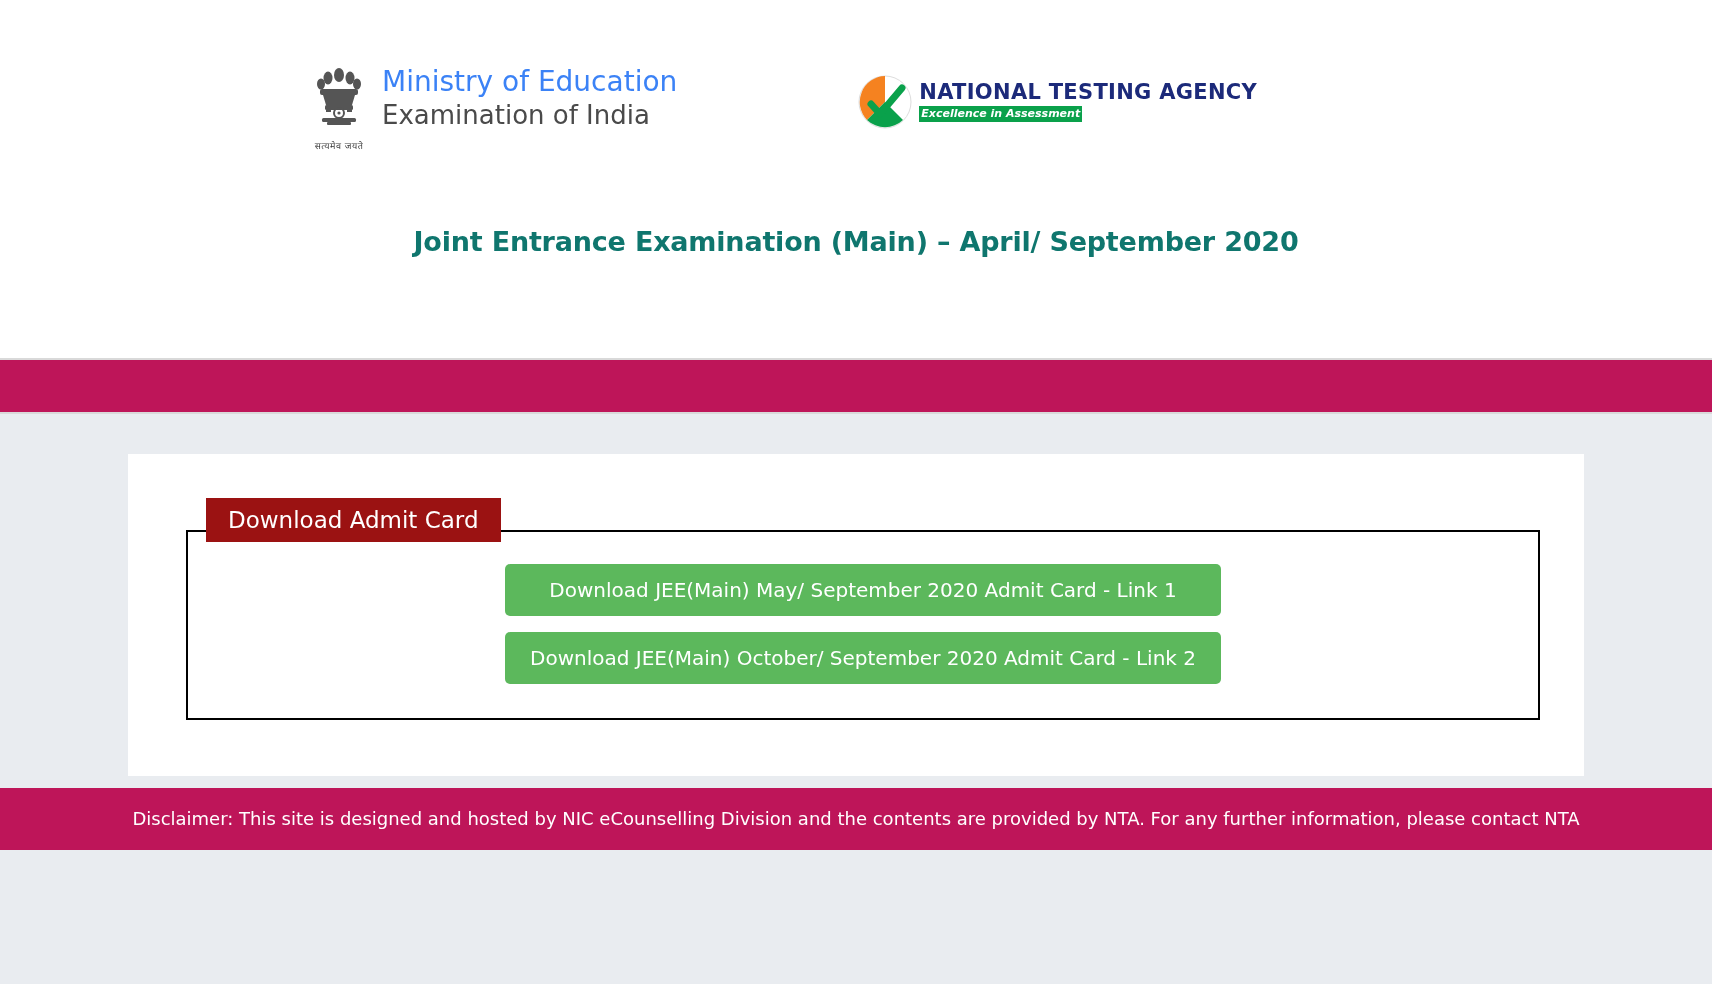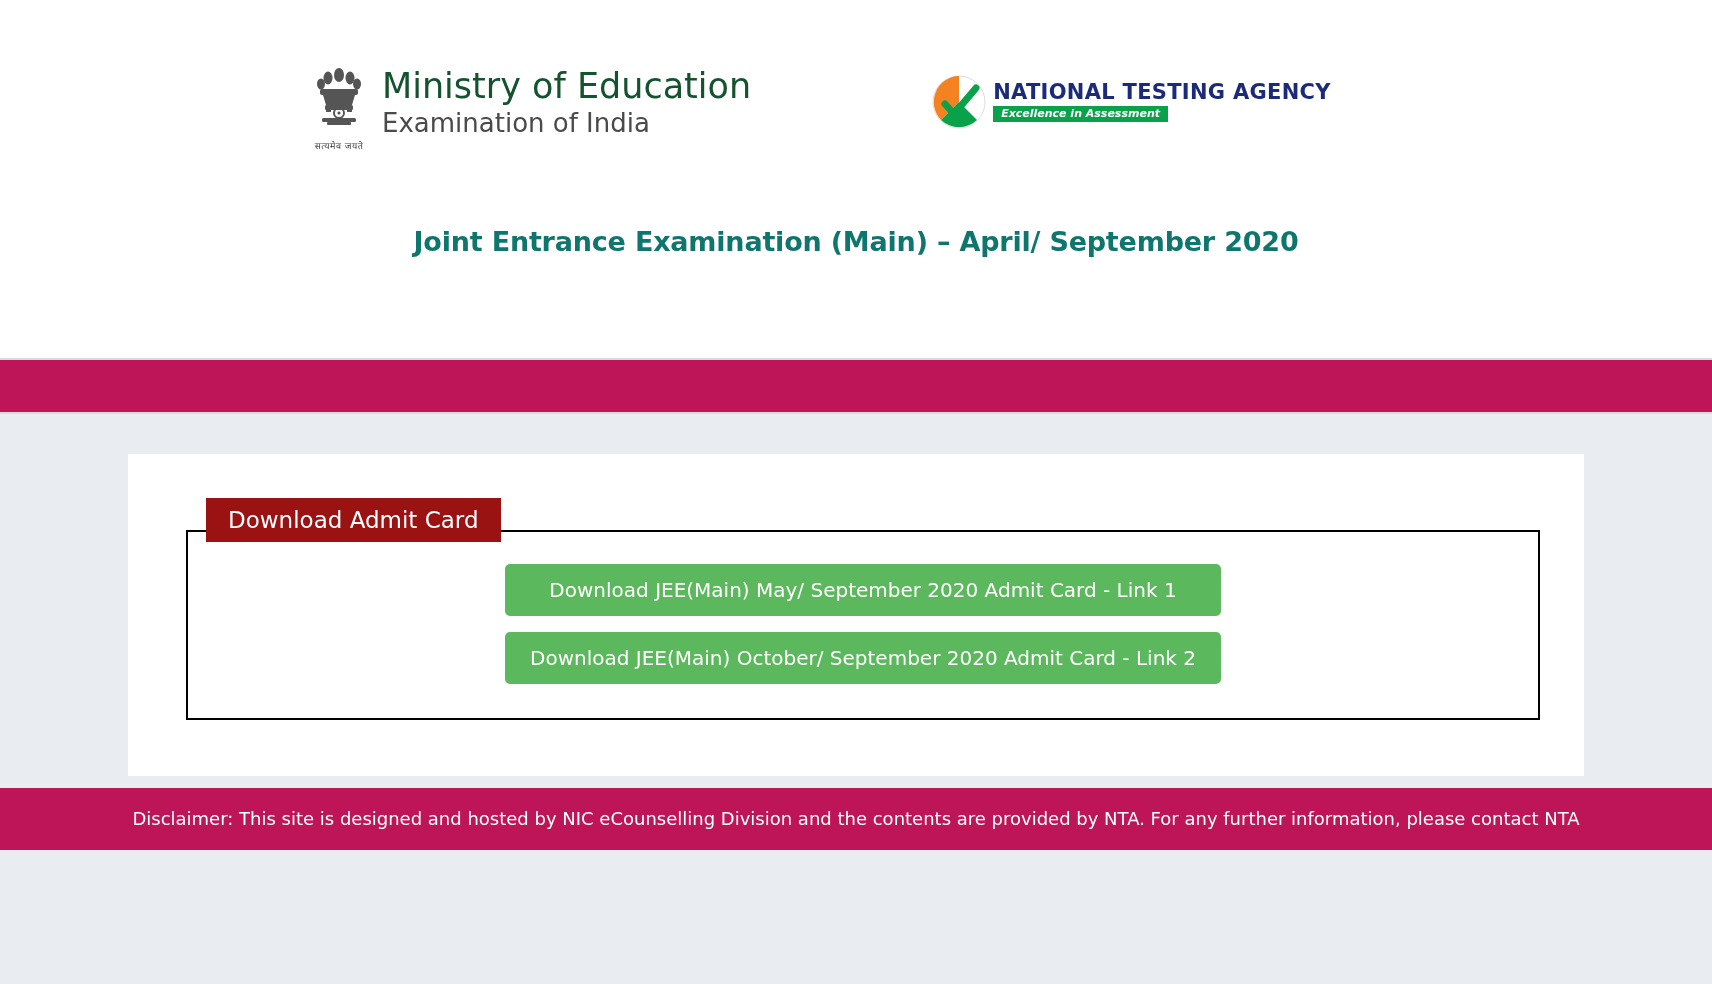--- a/index.html
+++ b/index.html
@@ -49,22 +49,22 @@
     letter-spacing: 0.5px;
     white-space: nowrap;
   }
   .moe-text {
     display: flex;
     flex-direction: column;
     justify-content: flex-start;
     padding-top: 4px;
   }
   .moe-line1 {
-    font-size: 35px;
-    color: #14532d;
+    font-size: 28px;
+    color: #3b82f6;
     line-height: 1.15;
     letter-spacing: 0px;
   }
   .moe-line2 {
     font-size: 26px;
     color: #4a4a4a;
     line-height: 1.2;
     margin-top: 2px;
   }
 
@@ -92,21 +92,21 @@
     color: #1c2a7a;
     letter-spacing: 0.3px;
     line-height: 1;
   }
   .nta-sub {
     background: #0aa14b;
     color: #ffffff;
     font-size: 11px;
     font-style: italic;
     font-weight: bold;
-    padding: 2px 8px;
+    padding: 2px 2px;
     line-height: 1.1;
     display: inline-block;
     width: fit-content;
   }
 
   .exam-title {
     text-align: center;
     font-size: 27px;
     font-weight: bold;
     color: #0f766e;

